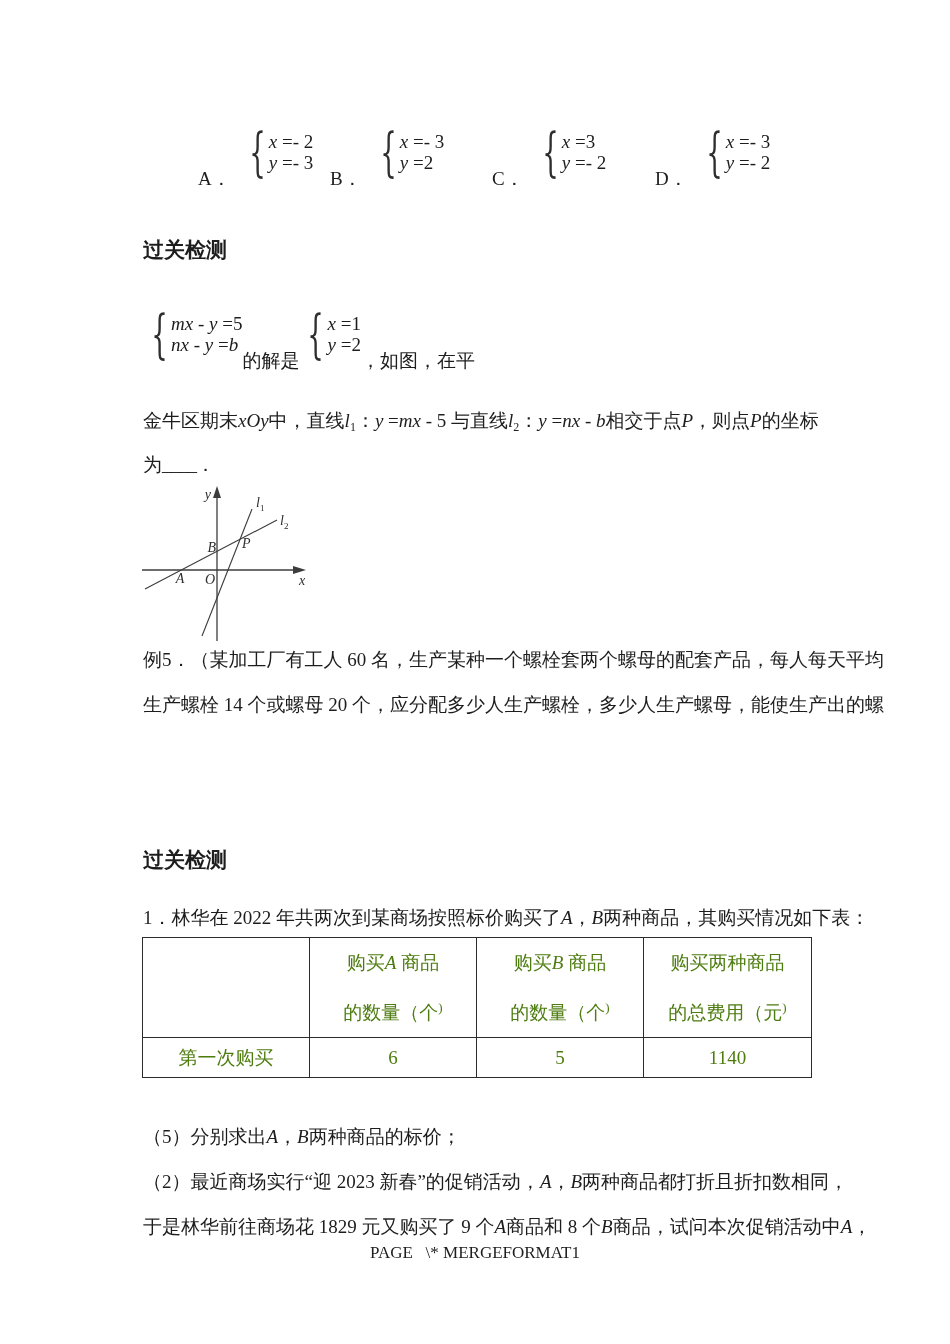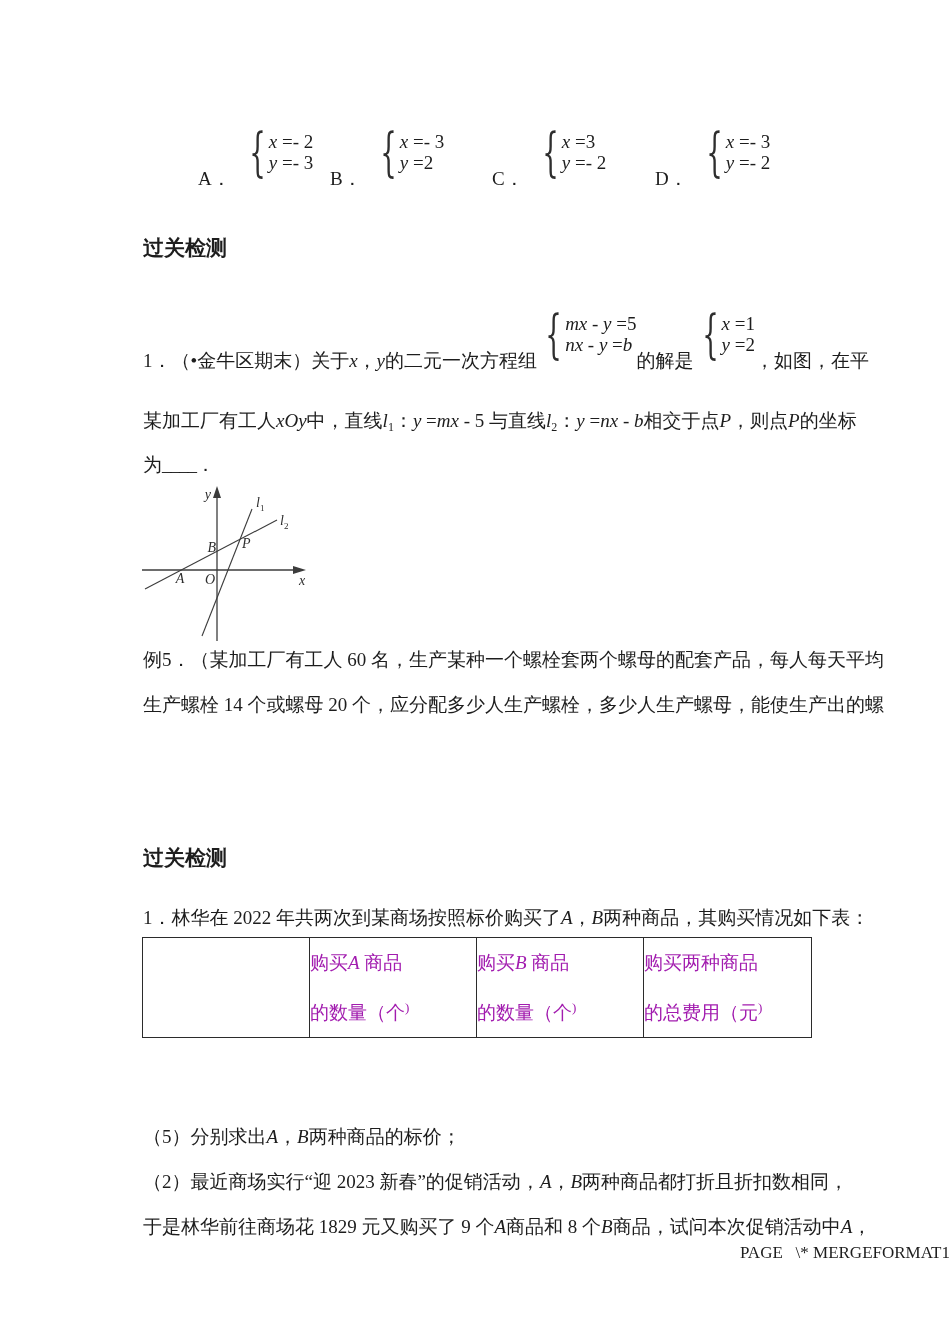--- a/index.html
+++ b/index.html
@@ -19,50 +19,50 @@
   .system{display:inline-flex;align-items:center;}
   .opt .system{margin-bottom:14px;}
   .brace{
     font-family:"DejaVu Serif",serif;font-size:52px;font-weight:300;line-height:48px;
     transform:scaleX(.5);display:inline-block;margin-right:-5px;color:#2e2e2e;
   }
   .sys-eqs{display:inline-flex;flex-direction:column;}
   .sys-eq{white-space:pre;font-size:19px;line-height:21px;}
 
   .heading{
-    position:absolute;left:143px;font-family:Liberation Mono, monospace;
+    position:absolute;left:143px;font-family:Liberation Serif, serif;
     font-weight:700;font-size:21px;line-height:26px;
   }
 
   .flexline{position:absolute;left:143px;display:flex;align-items:flex-end;height:86px;}
   .flexline .seg{white-space:pre;line-height:25px;}
   .flexline .system{margin-bottom:15px;}
 
   .line{position:absolute;left:143px;white-space:pre;font-size:19px;line-height:25px;}
 
   .para{position:absolute;left:143px;width:676px;font-size:19px;}
   .pline{line-height:45px;white-space:pre;}
 
   .graph{position:absolute;left:140px;top:484px;}
   .graph text{font-family:"Liberation Serif","DejaVu Serif",serif;font-style:italic;font-size:14px;fill:#2e2e2e;}
 
   table.buytable{
     position:absolute;left:142px;top:937px;width:669px;border-collapse:collapse;table-layout:fixed;
   }
   table.buytable td{
-    border:1px solid #2b2b2b;text-align:left;vertical-align:middle;
-    font-size:19px;padding:0;color:#a21caf;
+    border:1px solid #2b2b2b;text-align:center;vertical-align:middle;
+    font-size:19px;padding:0;color:#4d7c0f;
   }
   tr.head-row td{height:99px;}
   tr.data-row td{height:39px;}
   .hcell{display:flex;flex-direction:column;justify-content:center;gap:23px;}
   .hcell div{line-height:22px;}
 
   .footer{
-    position:absolute;top:1243px;left:0;width:100%;text-align:right;
+    position:absolute;top:1243px;left:0;width:100%;text-align:center;
     font-size:17px;white-space:pre;color:#1d1d1d;
   }
 </style>
 </head>
 <body>
 
 <div class="page">
 
   <div class="opt" style="left:198px">
     <span class="opt-letter">A．</span>
@@ -101,39 +101,38 @@
       <span class="sys-eqs">
         <span class="sys-eq"><i>x</i><span> =- 3</span></span>
         <span class="sys-eq"><i>y</i><span> =- 2</span></span>
       </span>
     </span>
   </div>
 
   <div class="heading" style="top:237px">过关检测</div>
 
   <div class="flexline" style="top:287px">
-    <span class="seg"><span>1．（•金牛区期末）关于</span><i>x</i><span>，</span><i>y</i><span>的二元一次方程组</span></span>
     <span class="system">
       <span class="brace">{</span>
       <span class="sys-eqs">
         <span class="sys-eq"><i>mx</i><span> - </span><i>y</i><span> =5</span></span>
         <span class="sys-eq"><i>nx</i><span> - </span><i>y</i><span> =</span><i>b</i></span>
       </span>
     </span>
     <span class="seg">的解是</span>
     <span class="system">
       <span class="brace">{</span>
       <span class="sys-eqs">
         <span class="sys-eq"><i>x</i><span> =1</span></span>
         <span class="sys-eq"><i>y</i><span> =2</span></span>
       </span>
     </span>
     <span class="seg">，如图，在平</span>
   </div>
-  <div class="line" style="top:408px"><span>某加工厂有工人</span><i>xOy</i><span>中，直线</span><i>l</i><sub>1</sub><span>：</span><i>y</i><span> =</span><i>mx</i><span> - 5 与直线</span><i>l</i><sub>2</sub><span>：</span><i>y</i><span> =</span><i>nx</i><span> - </span><i>b</i><span>相交于点</span><i>P</i><span>，则点</span><i>P</i><span>的坐标</span></div>
+  <div class="line" style="top:408px"><span>金牛区期末</span><i>xOy</i><span>中，直线</span><i>l</i><sub>1</sub><span>：</span><i>y</i><span> =</span><i>mx</i><span> - 5 与直线</span><i>l</i><sub>2</sub><span>：</span><i>y</i><span> =</span><i>nx</i><span> - </span><i>b</i><span>相交于点</span><i>P</i><span>，则点</span><i>P</i><span>的坐标</span></div>
   <div class="line" style="top:452px"><span>为</span><span class="blank">____</span><span>．</span></div>
 
   <svg class="graph" width="178" height="160" viewBox="0 0 178 160">
 
     <line x1="77" y1="8" x2="77" y2="157" stroke="#3c3c3c" stroke-width="1.3"></line>
     <polygon points="77,2 73,14 81,14" fill="#3c3c3c"></polygon>
     <line x1="2" y1="86" x2="160" y2="86" stroke="#3c3c3c" stroke-width="1.3"></line>
     <polygon points="166,86 153,82 153,90" fill="#3c3c3c"></polygon>
 
     <line x1="62" y1="152" x2="112" y2="25" stroke="#3c3c3c" stroke-width="1.1"></line>
@@ -180,20 +179,26 @@
             <div><span>的数量（个</span><sup>)</sup></div>
           </div>
         </td>
         <td>
           <div class="hcell">
             <div><span>购买两种商品</span></div>
             <div><span>的总费用（元</span><sup>)</sup></div>
           </div>
         </td>
       </tr>
+      <tr class="data-row">
+        <td>第一次购买</td>
+        <td>6</td>
+        <td>5</td>
+        <td>1140</td>
+      </tr>
     </tbody>
   </table>
 
   <div class="line" style="top:1124px"><span>（5）分别求出</span><i>A</i><span>，</span><i>B</i><span>两种商品的标价；</span></div>
   <div class="line" style="top:1169px"><span>（2）最近商场实行“迎 2023 新春”的促销活动，</span><i>A</i><span>，</span><i>B</i><span>两种商品都打折且折扣数相同，</span></div>
   <div class="line" style="top:1214px"><span>于是林华前往商场花 1829 元又购买了 9 个</span><i>A</i><span>商品和 8 个</span><i>B</i><span>商品，试问本次促销活动中</span><i>A</i><span>，</span></div>
 
   <div class="footer">PAGE   \* MERGEFORMAT1</div>
 
 </div>

